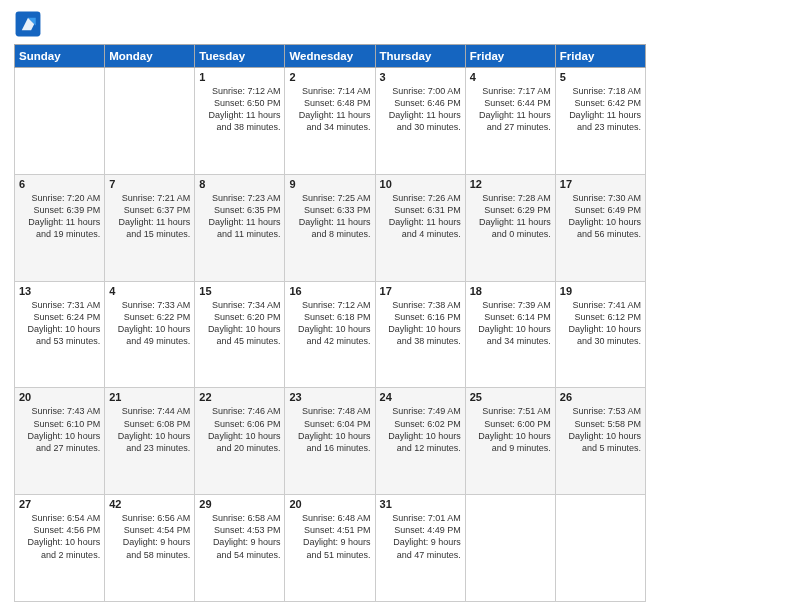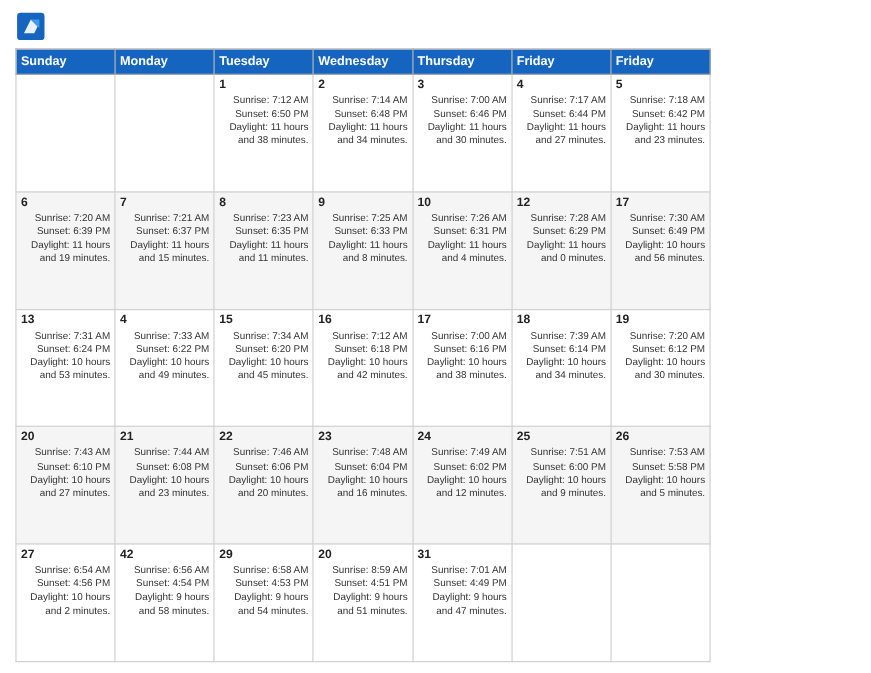--- a/index.html
+++ b/index.html
@@ -229,33 +229,33 @@
 Daylight: 10 hours and 45 minutes.</div>
           </td>
           <td>
             <span class="day-num">16</span>
             <div class="day-detail">Sunrise: 7:12 AM
 Sunset: 6:18 PM
 Daylight: 10 hours and 42 minutes.</div>
           </td>
           <td>
             <span class="day-num">17</span>
-            <div class="day-detail">Sunrise: 7:00 AM
+            <div class="day-detail">Sunrise: 7:38 AM
 Sunset: 6:16 PM
 Daylight: 10 hours and 38 minutes.</div>
           </td>
           <td>
             <span class="day-num">18</span>
             <div class="day-detail">Sunrise: 7:39 AM
 Sunset: 6:14 PM
 Daylight: 10 hours and 34 minutes.</div>
           </td>
           <td>
             <span class="day-num">19</span>
-            <div class="day-detail">Sunrise: 7:20 AM
+            <div class="day-detail">Sunrise: 7:41 AM
 Sunset: 6:12 PM
 Daylight: 10 hours and 30 minutes.</div>
           </td>
         </tr>
         <tr>
           <td>
             <span class="day-num">20</span>
             <div class="day-detail">Sunrise: 7:43 AM
 Sunset: 6:10 PM
 Daylight: 10 hours and 27 minutes.</div>
@@ -311,21 +311,21 @@
 Daylight: 9 hours and 58 minutes.</div>
           </td>
           <td>
             <span class="day-num">29</span>
             <div class="day-detail">Sunrise: 6:58 AM
 Sunset: 4:53 PM
 Daylight: 9 hours and 54 minutes.</div>
           </td>
           <td>
             <span class="day-num">20</span>
-            <div class="day-detail">Sunrise: 8:59 AM
+            <div class="day-detail">Sunrise: 6:48 AM
 Sunset: 4:51 PM
 Daylight: 9 hours and 51 minutes.</div>
           </td>
           <td>
             <span class="day-num">31</span>
             <div class="day-detail">Sunrise: 7:01 AM
 Sunset: 4:49 PM
 Daylight: 9 hours and 47 minutes.</div>
           </td>
           <td></td>

